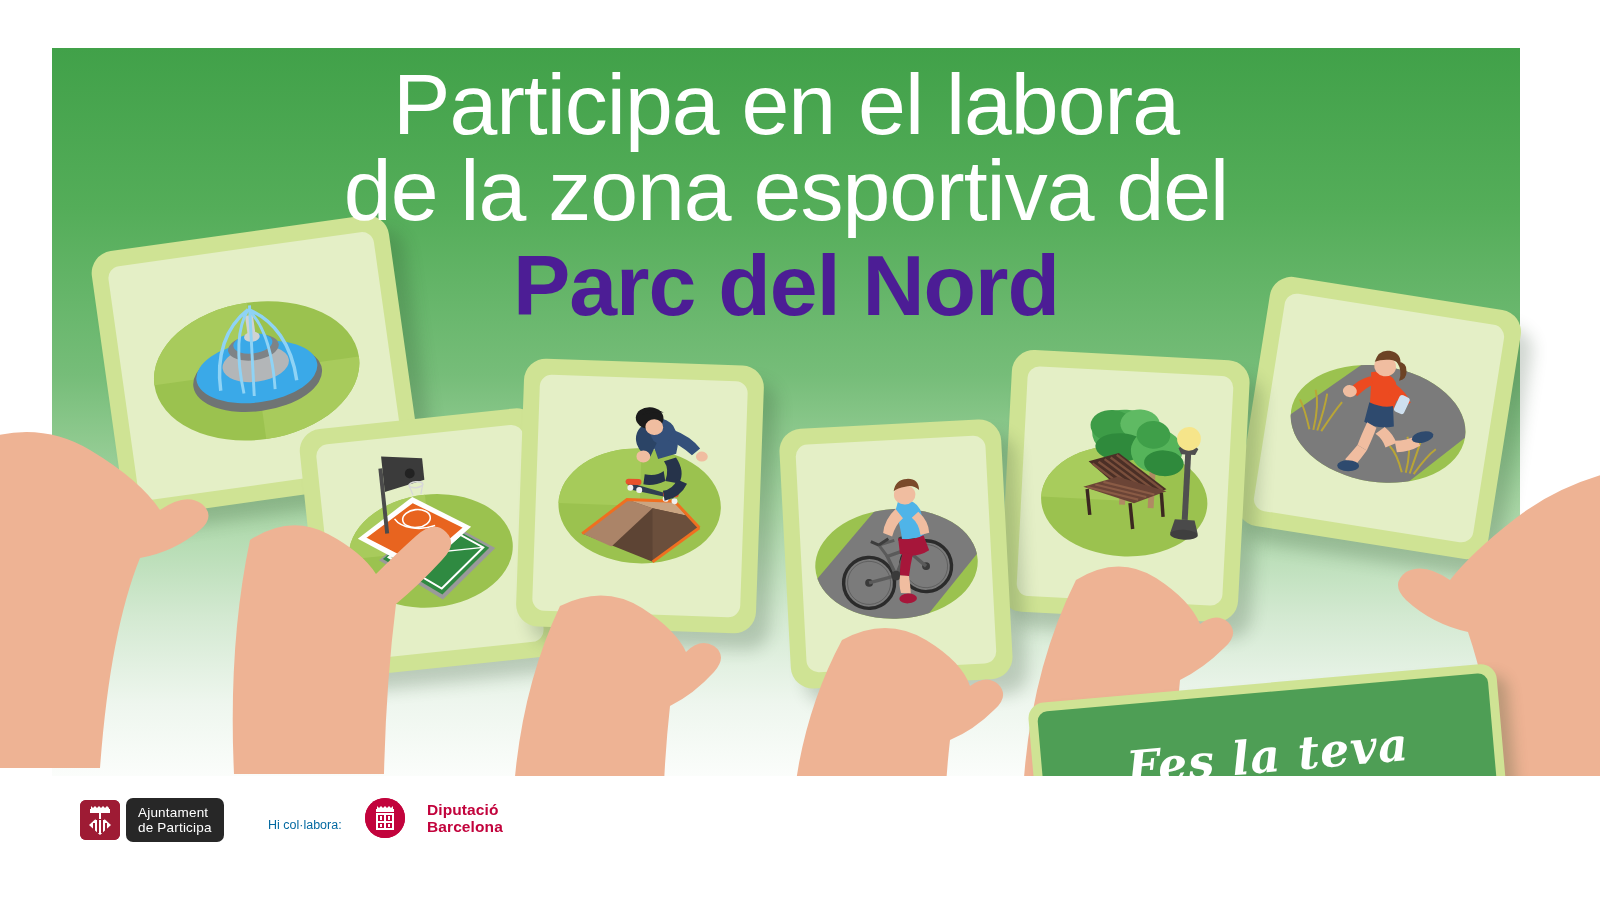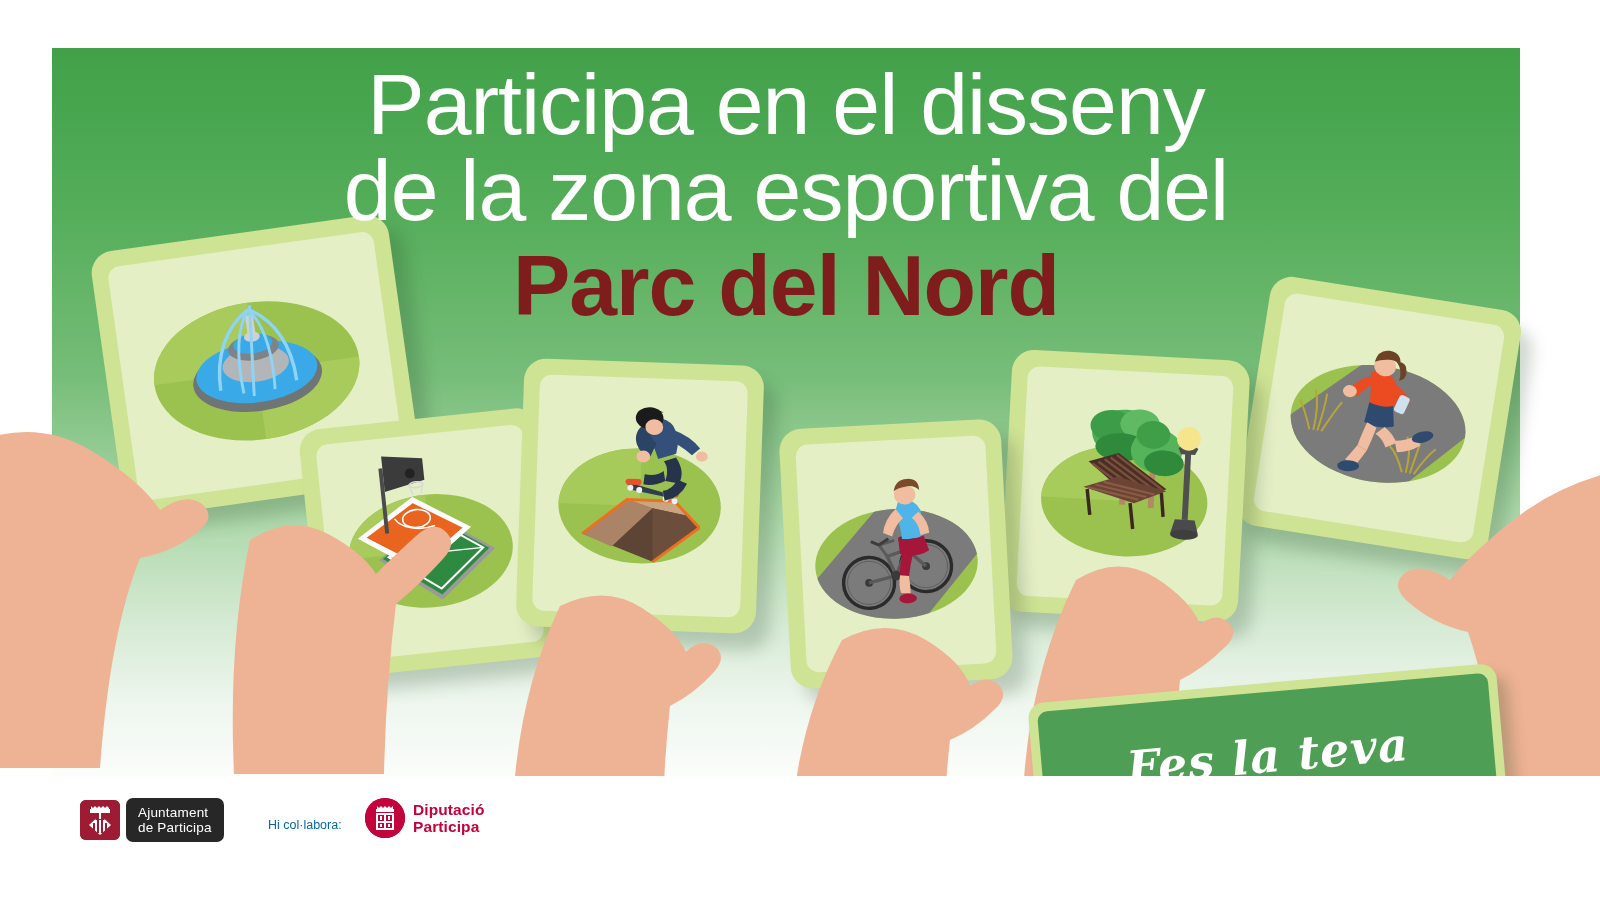--- a/index.html
+++ b/index.html
@@ -19,21 +19,21 @@
   .headline{
     position:absolute;left:52px;top:62px;width:1468px;text-align:center;
     line-height:0.98;pointer-events:none;z-index:40;
   }
   .hl1,.hl2{
     display:block;color:#ffffff;font-weight:400;font-size:86px;letter-spacing:-1px;
     font-family:"Liberation Sans", sans-serif;
   }
   .hl2{margin-top:2px;}
   .hl3{
-    display:block;color:#7f1d1d;font-weight:bold;font-size:86px;letter-spacing:-1px;margin-top:10px;
+    display:block;color:#4c1d95;font-weight:bold;font-size:86px;letter-spacing:-1px;margin-top:10px;
     font-family:"Liberation Sans", sans-serif;
   }
 
   
   .card{
     position:absolute;background:#cfe394;border-radius:22px;
     box-shadow:14px 16px 16px rgba(40,70,40,0.22);
     padding:16px;box-sizing:border-box;
   }
   .card-inner{
@@ -62,33 +62,33 @@
   .logo-aj{position:absolute;left:80px;top:22px;display:flex;align-items:center;gap:6px;}
   .aj-crest{
     width:40px;height:40px;background:#9e1b34;border-radius:6px;position:relative;
   }
   .aj-label{
     background:#272727;border-radius:7px;color:#ffffff;
     font-size:13.5px;line-height:15px;font-weight:normal;
     padding:7px 12px;letter-spacing:0.2px;
   }
   .collab{position:absolute;left:268px;top:42px;font-size:12.5px;color:#0369a1;}
-  .logo-dip{position:absolute;left:365px;top:22px;display:flex;align-items:center;gap:8px;}
+  .logo-dip{position:absolute;left:365px;top:22px;display:flex;align-items:center;gap:22px;}
   .dip-crest{width:40px;height:40px;border-radius:50%;background:#c2033c;position:relative;}
   .dip-label{color:#c2033c;font-size:15.5px;font-weight:bold;line-height:17px;letter-spacing:0.1px;}
 </style>
 </head>
 <body>
 
 <div id="stage">
 
   <div class="panel"></div>
 
   <div class="headline">
-    <span class="hl1">Participa en el disseny</span>
+    <span class="hl1">Participa en el labora</span>
     <span class="hl2">de la zona esportiva del</span>
     <span class="hl3">Parc del Nord</span>
   </div>
 
   <div class="card" style="left:106px;top:232px;width:300px;height:268px;transform:rotate(-8deg);z-index:12;">
     <div class="card-inner">
       <svg class="scene" viewBox="0 0 270 240">
         <ellipse cx="135" cy="125" rx="105" ry="70" fill="#9bc24f"></ellipse>
         <path d="M30 125 A105 70 0 0 1 135 55 L135 125 Z" fill="#a8cb5c"></path>
         <path d="M135 195 A105 70 0 0 0 240 125 L135 125 Z" fill="#a8cb5c"></path>
@@ -372,18 +372,18 @@
           <g fill="#ffffff">
             <rect x="15" y="18" width="2" height="4"></rect>
             <rect x="23" y="18" width="2" height="4"></rect>
             <rect x="15" y="26" width="2" height="3"></rect>
             <rect x="23" y="26" width="2" height="3"></rect>
           </g>
         </svg>
       </div>
       <div class="dip-label">
         <span>Diputació</span><br>
-        <span>Participa</span>
+        <span>Barcelona</span>
       </div>
     </div>
   </div>
 
 </div>
 
 </body></html>

